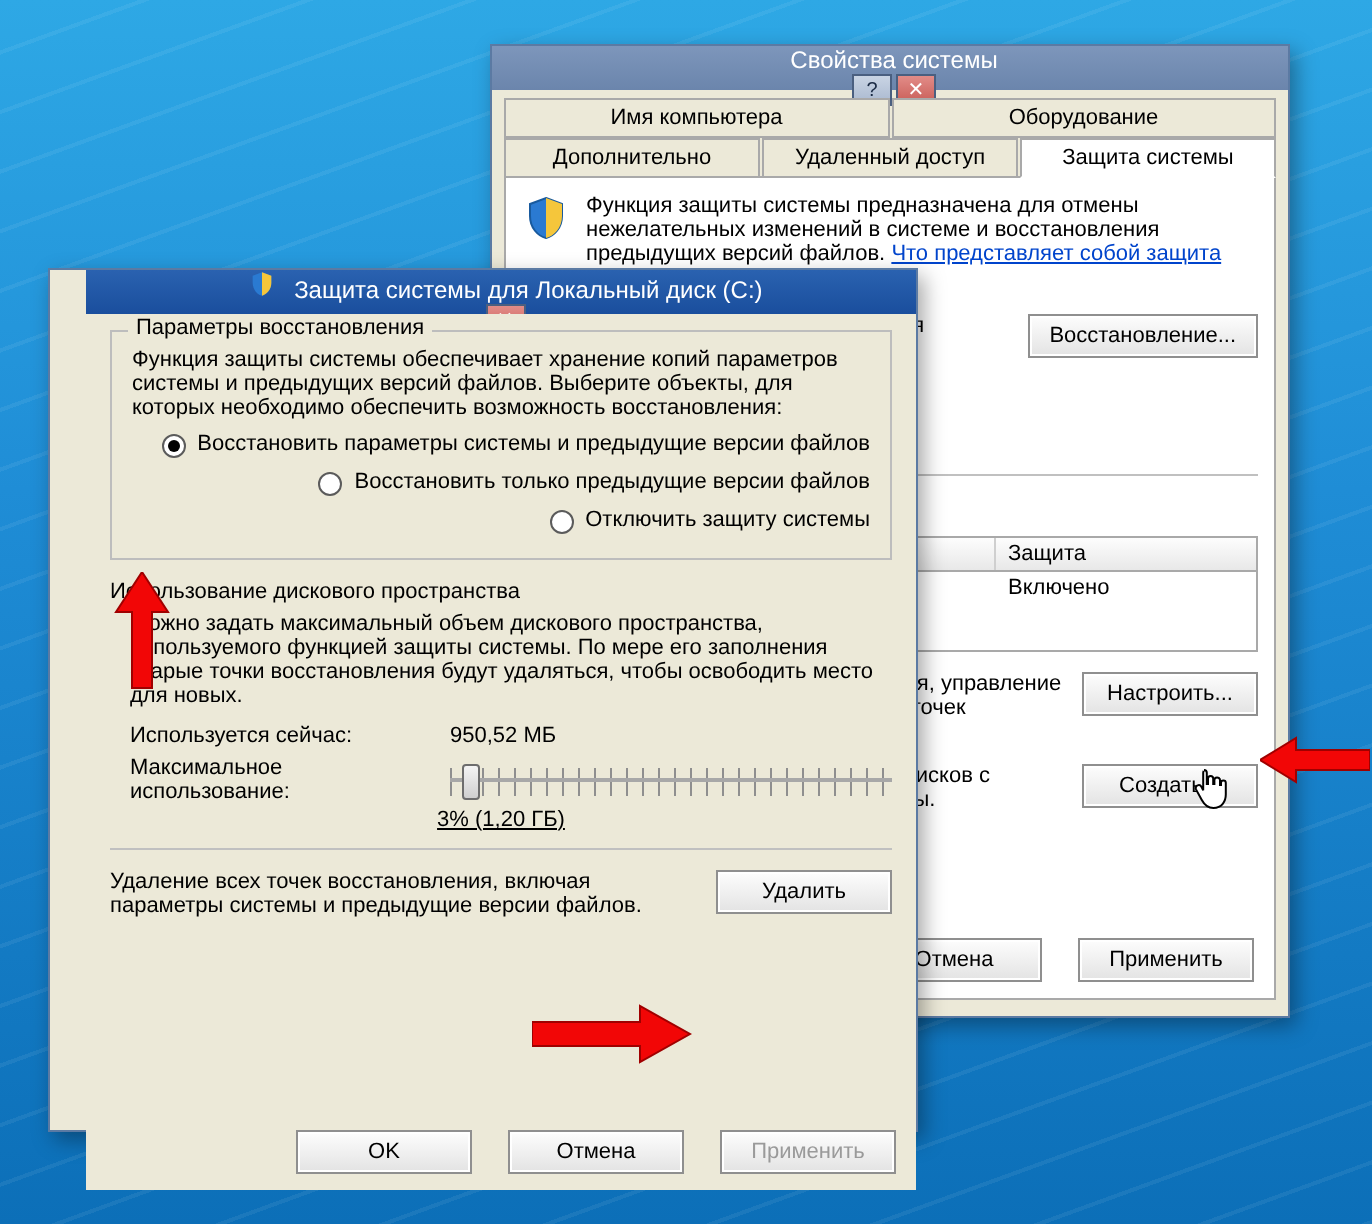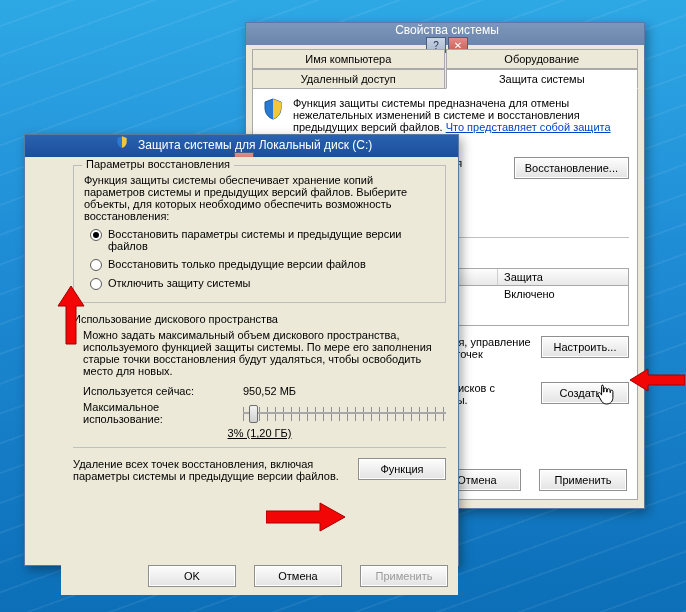--- a/index.html
+++ b/index.html
@@ -83,29 +83,29 @@
   .right-block .txt{flex:1;}
   .rb-btn{position:relative;}
 
   .hr{border-top:1px solid #c0c0c0; margin:8px 0;}
 
   .dlg-buttons {
     position:absolute; right:10px; bottom:8px; display:flex; gap:18px;
   }
 
   
-  .win.front { left: 24px; top: 134px; width: 435px; height: 432px; }
+  .win.front { left: 24px; top: 134px; width: 435px; height: 432px; padding-left: 18px; }
   .front .titlebar { background: linear-gradient(#2a62b0,#1a4e9d); }
   .front .titlebar .ico{display:inline-block;margin-right:6px;}
-  .front .body { background:#ece9d8; padding:8px 12px 36px 12px; position:relative; height:438px;margin-left:36px;}
+  .front .body { background:#ece9d8; padding:8px 12px 36px 12px; position:relative; height:438px;}
   .groupbox { border:1px solid #bdbdbd; padding:8px 10px 10px 10px; position:relative; }
   .groupbox .legend {
     position:absolute; top:-8px; left:8px; background:#ece9d8; padding:0 4px; font-size:11px;
   }
-  .radio-row { display:flex; align-items:flex-start; gap:6px; margin:6px 0 2px 6px;}
+  .radio-row { display:flex; align-items:flex-start; gap:6px; margin:6px 0 2px 6px;justify-content:flex-end;}
   .radio { width:12px;height:12px;border:1px solid #5b5b5b;border-radius:50%;background:#fff;display:inline-flex;align-items:center;justify-content:center;margin-top:1px;flex:0 0 12px;}
   .radio.checked::after{content:"";width:6px;height:6px;background:#000;border-radius:50%;}
 
   .section-label{margin:10px 0 4px 0;}
   .slider-track{
     height:22px; position:relative; margin:2px 0 0 0;
   }
   .slider-track .line{position:absolute;left:0;right:0;top:9px;height:2px;background:#a8a8a8;}
   .slider-track .ticks{position:absolute;left:0;right:0;top:4px;height:14px;
     background:repeating-linear-gradient(90deg,#8f8f8f 0 1px, transparent 1px 8px);} 
@@ -133,20 +133,21 @@
       <div class="tb-btn">?</div>
       <div class="tb-btn x">✕</div>
     </div>
   </div>
   <div class="tabs">
     <div class="tabrow row1">
       <div class="tab">Имя компьютера</div>
       <div class="tab">Оборудование</div>
     </div>
     <div class="tabrow row2">
+      <div class="tab">Дополнительно</div>
       <div class="tab">Удаленный доступ</div>
       <div class="tab active">Защита системы</div>
     </div>
     <div class="tabbody">
       <div class="info-row">
         <svg class="shield" viewBox="0 0 24 24">
           <path d="M12 2 L20 5 V11 C20 17 16 21 12 22 C8 21 4 17 4 11 V5 Z" fill="#2a7ad2" stroke="#185a9e"></path>
           <path d="M12 2 L12 22 C16 21 20 17 20 11 V5 Z" fill="#f5c63b"></path>
         </svg>
         <div>
@@ -246,21 +247,21 @@
           <div class="line"></div>
           <div class="thumb"></div>
       </div>
     </div>
     <div class="center-pct">3% (1,20 ГБ)</div>
 
     <div class="hr"></div>
 
     <div class="right-block" style="">
       <div class="txt">Удаление всех точек восстановления, включая параметры системы и предыдущие версии файлов.</div>
-      <button class="btn rb-btn">Функция</button>
+      <button class="btn rb-btn">Удалить</button>
     </div>
 
     <div class="dlg-buttons">
       <button class="btn">OK</button>
       <button class="btn">Отмена</button>
       <button class="btn" disabled="">Применить</button>
     </div>
   </div>
 </div>
 

